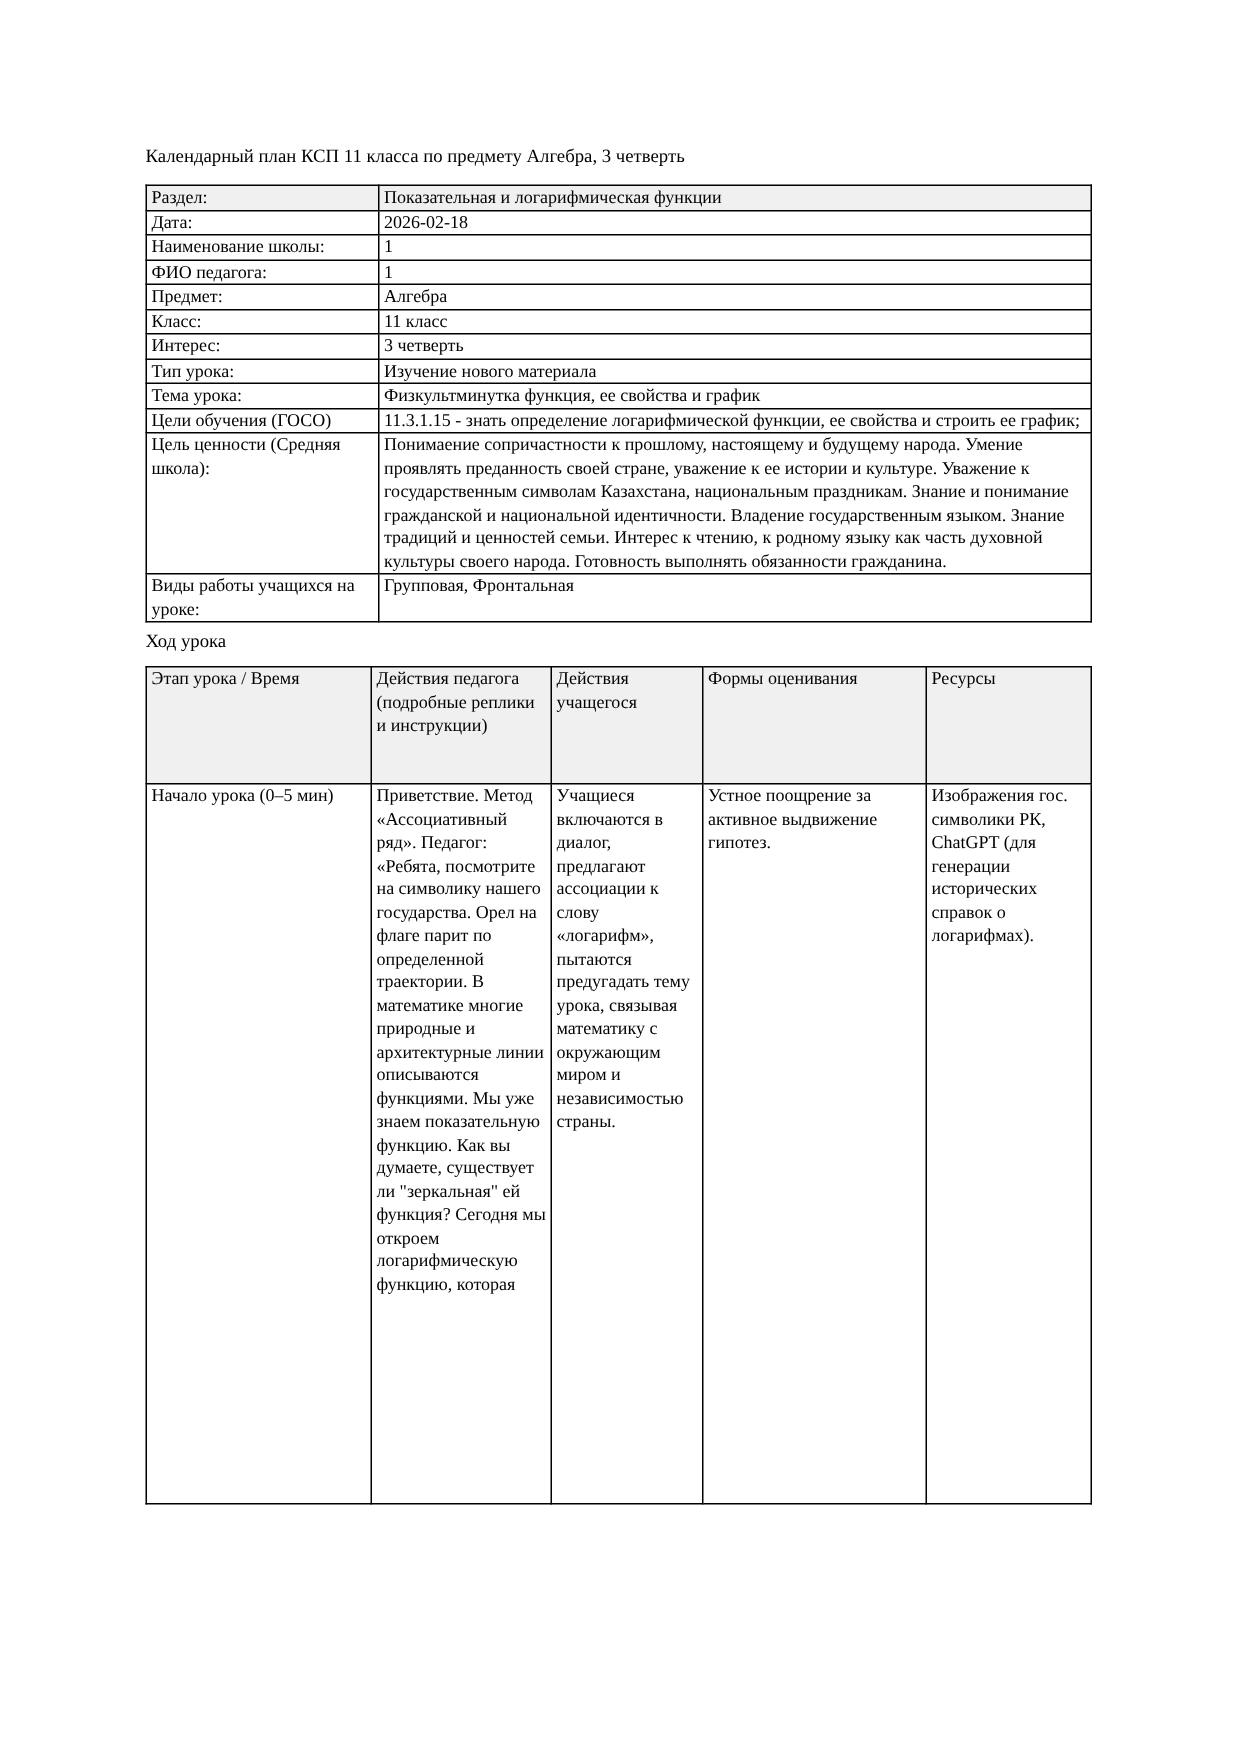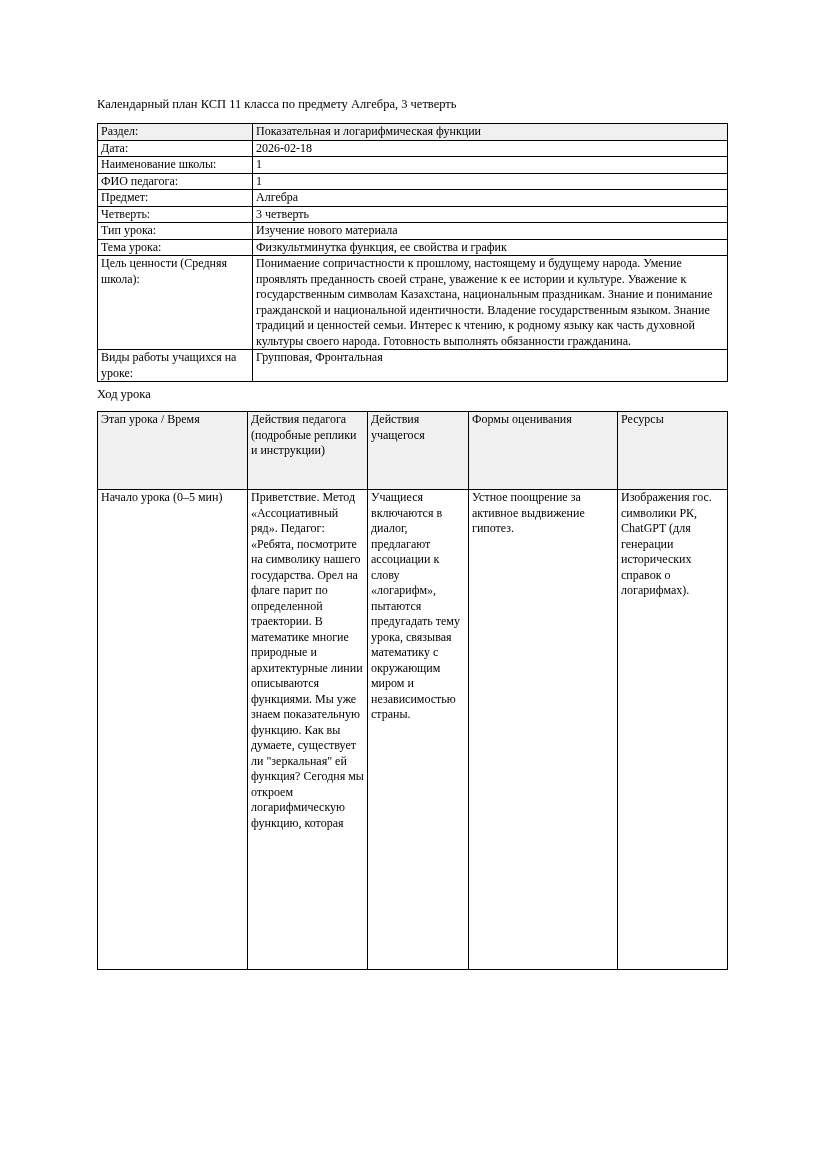--- a/index.html
+++ b/index.html
@@ -78,30 +78,38 @@
       </tr>
       <tr>
         <td>ФИО педагога:</td>
         <td>1</td>
       </tr>
       <tr>
         <td>Предмет:</td>
         <td>Алгебра</td>
       </tr>
       <tr>
-        <td>Четверть:</td>
+        <td>Класс:</td>
+        <td>11 класс</td>
+      </tr>
+      <tr>
+        <td>Интерес:</td>
         <td>3 четверть</td>
       </tr>
       <tr>
         <td>Тип урока:</td>
         <td>Изучение нового материала</td>
       </tr>
       <tr>
         <td>Тема урока:</td>
         <td>Физкультминутка функция, ее свойства и график</td>
+      </tr>
+      <tr>
+        <td>Цели обучения (ГОСО)</td>
+        <td>11.3.1.15 - знать определение логарифмической функции, ее свойства и строить ее график;</td>
       </tr>
       <tr>
         <td>Цель ценности (Средняя школа):</td>
         <td>Понимаение сопричастности к прошлому, настоящему и будущему народа. Умение проявлять преданность своей стране, уважение к ее истории и культуре. Уважение к государственным символам Казахстана, национальным праздникам. Знание и понимание гражданской и национальной идентичности. Владение государственным языком. Знание традиций и ценностей семьи. Интерес к чтению, к родному языку как часть духовной культуры своего народа. Готовность выполнять обязанности гражданина.</td>
       </tr>
       <tr>
         <td>Виды работы учащихся на уроке:</td>
         <td>Групповая, Фронтальная</td>
       </tr>
     </tbody>

